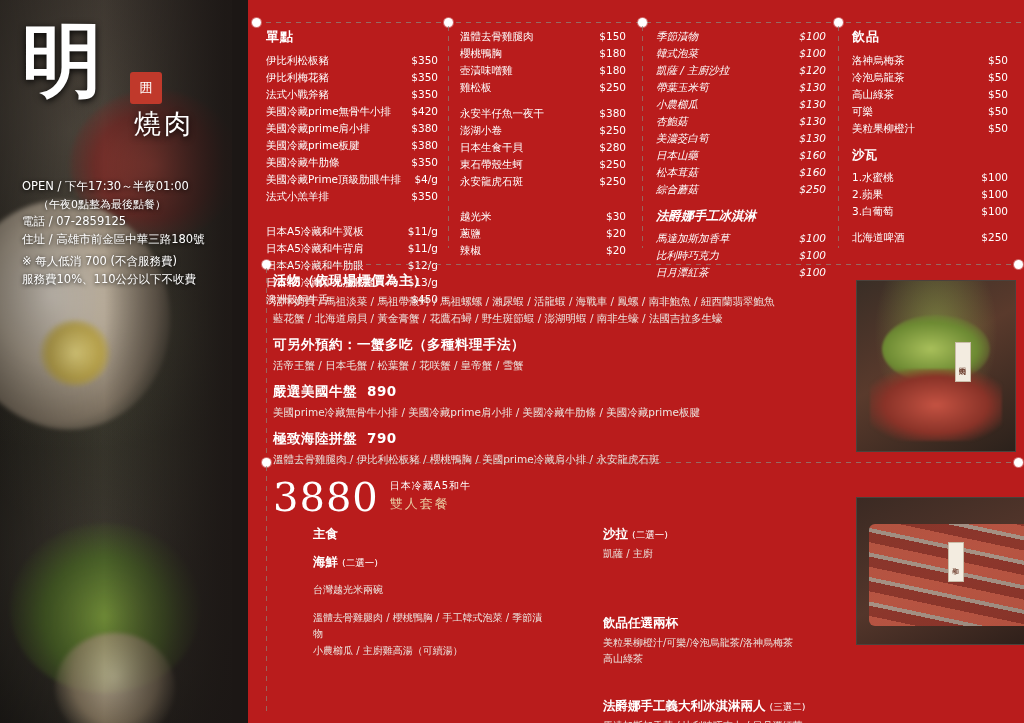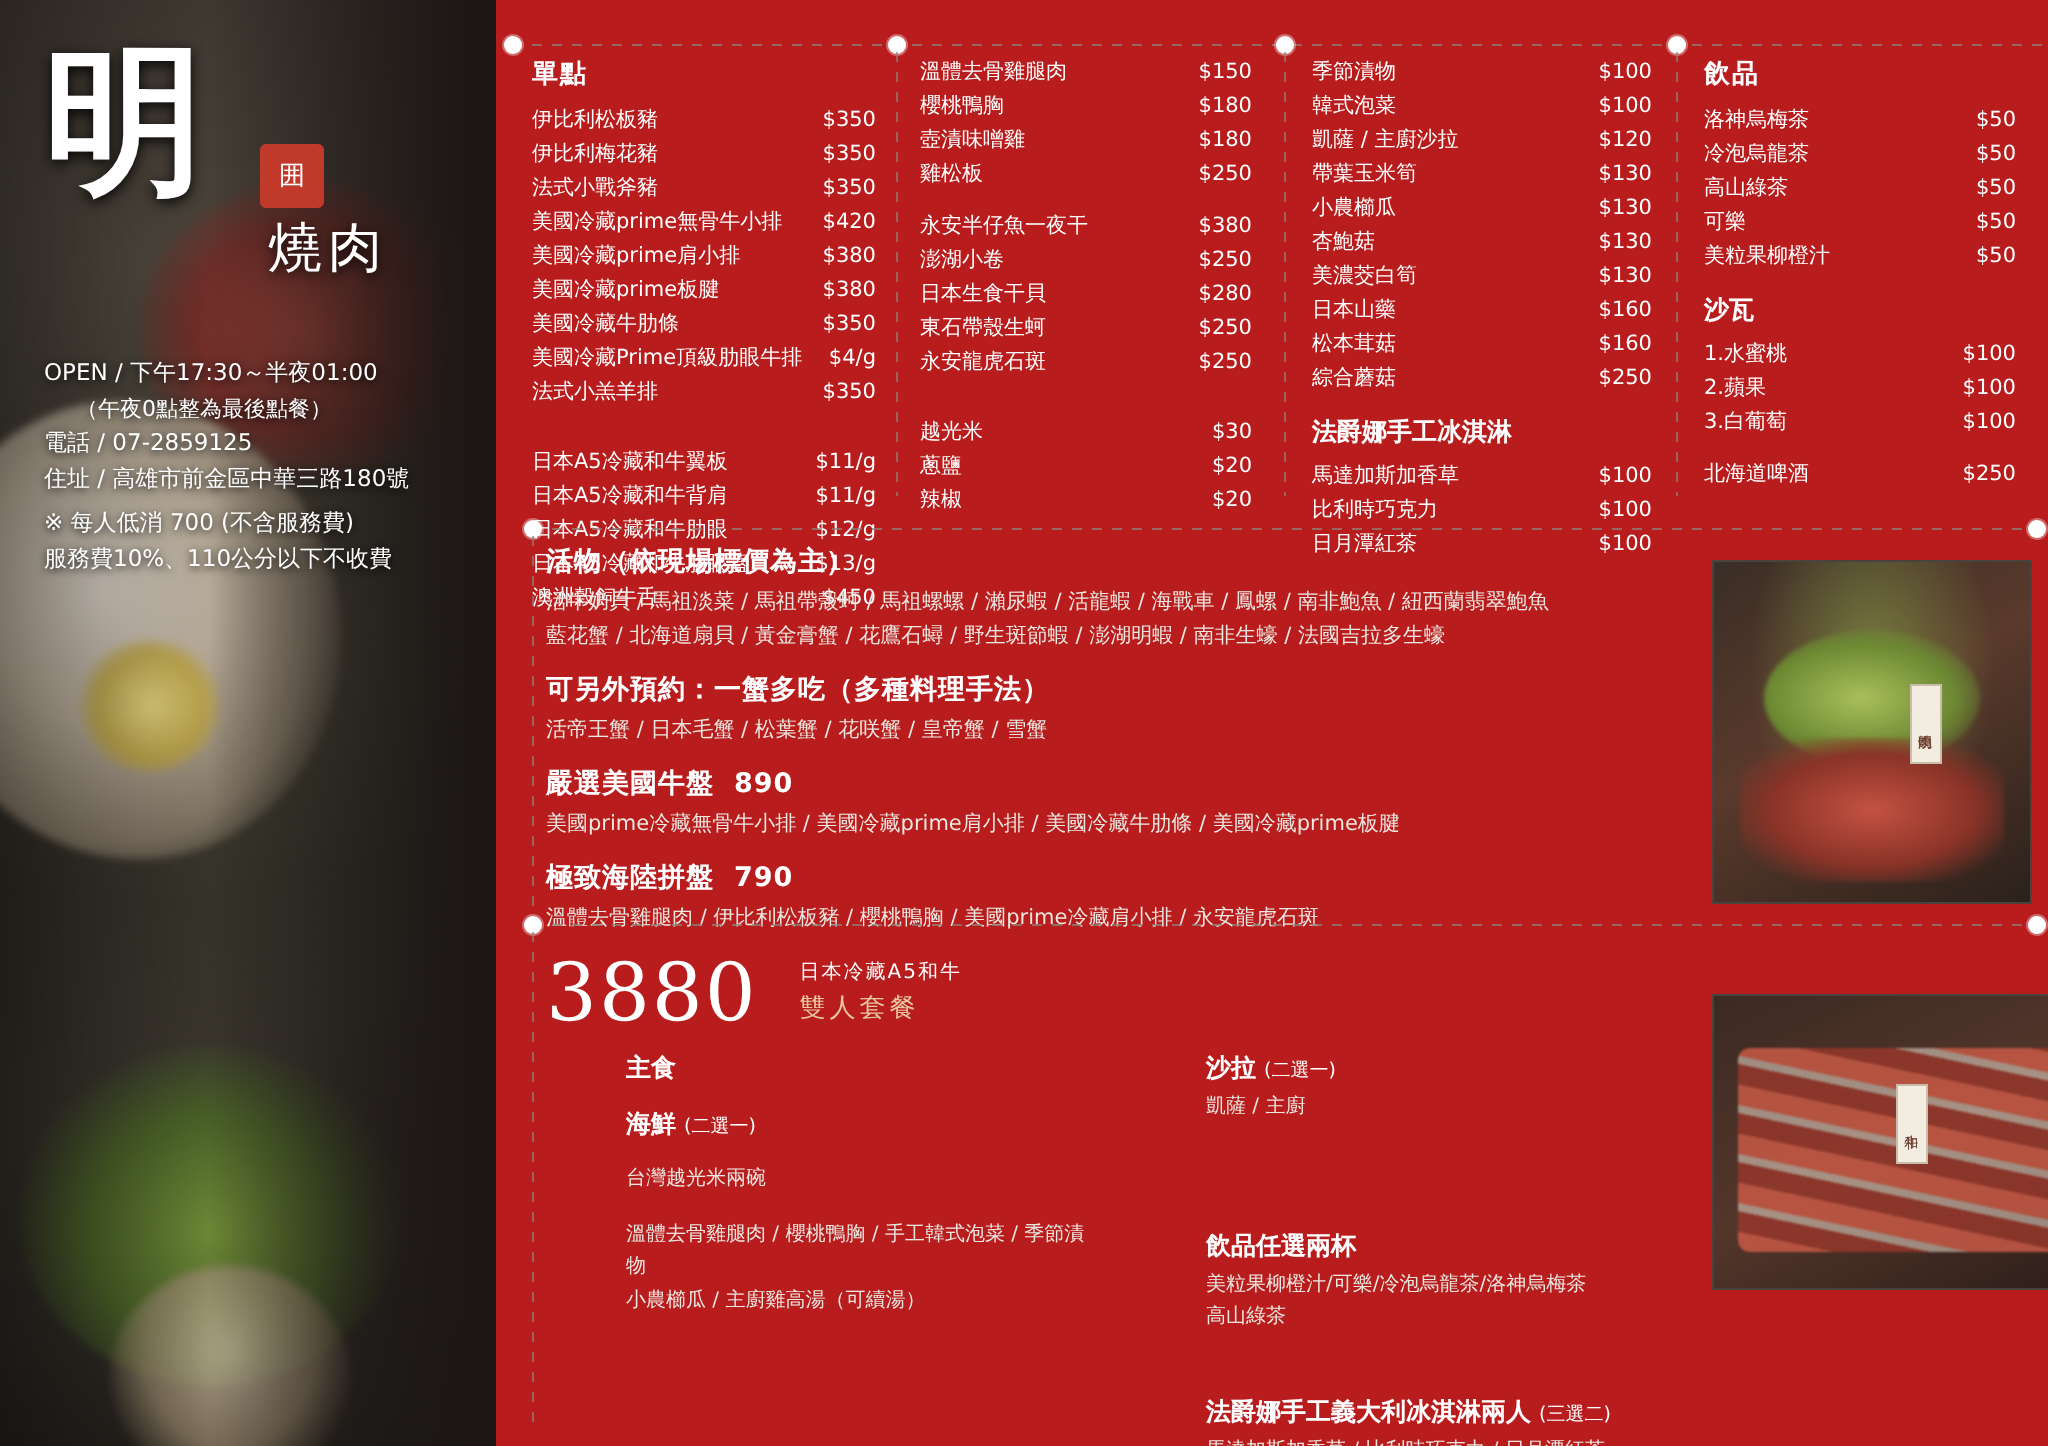--- a/index.html
+++ b/index.html
@@ -245,21 +245,21 @@
     line-height: 16px;
     border: 1px solid #c9bca8;
   }
 
   
   .setwrap {
     position: absolute;
     left: 25px; top: 478px;
     width: 580px;
   }
-  .set-head { display: flex; align-items: flex-end; gap: 21px; }
+  .set-head { display: flex; align-items: flex-end; gap: 11px; }
   .set-num {
     font-family: "DejaVu Serif", "Liberation Serif", serif;
     font-size: 40px;
     line-height: .95;
     letter-spacing: 1px;
   }
   .set-labels { padding-bottom: 3px; }
   .set-l1 { font-size: 10px; letter-spacing: 1px; }
   .set-l2 {
     font-size: 13px; letter-spacing: 2px; margin-top: 2px;
@@ -432,21 +432,21 @@
               <span class="nm">蔥鹽</span>
               <span class="pr">$20</span>
             </div>
           <div class="row">
               <span class="nm">辣椒</span>
               <span class="pr">$20</span>
             </div>
         </div>
       </div>
 
-      <div class="col" style="left:408px; top:28px; width:170px;">
+      <div class="col" style="left:408px; top:28px; width:170px;font-style:italic;">
         <div class="rows">
           <div class="row">
               <span class="nm">季節漬物</span>
               <span class="pr">$100</span>
             </div>
           <div class="row">
               <span class="nm">韓式泡菜</span>
               <span class="pr">$100</span>
             </div>
           <div class="row">

